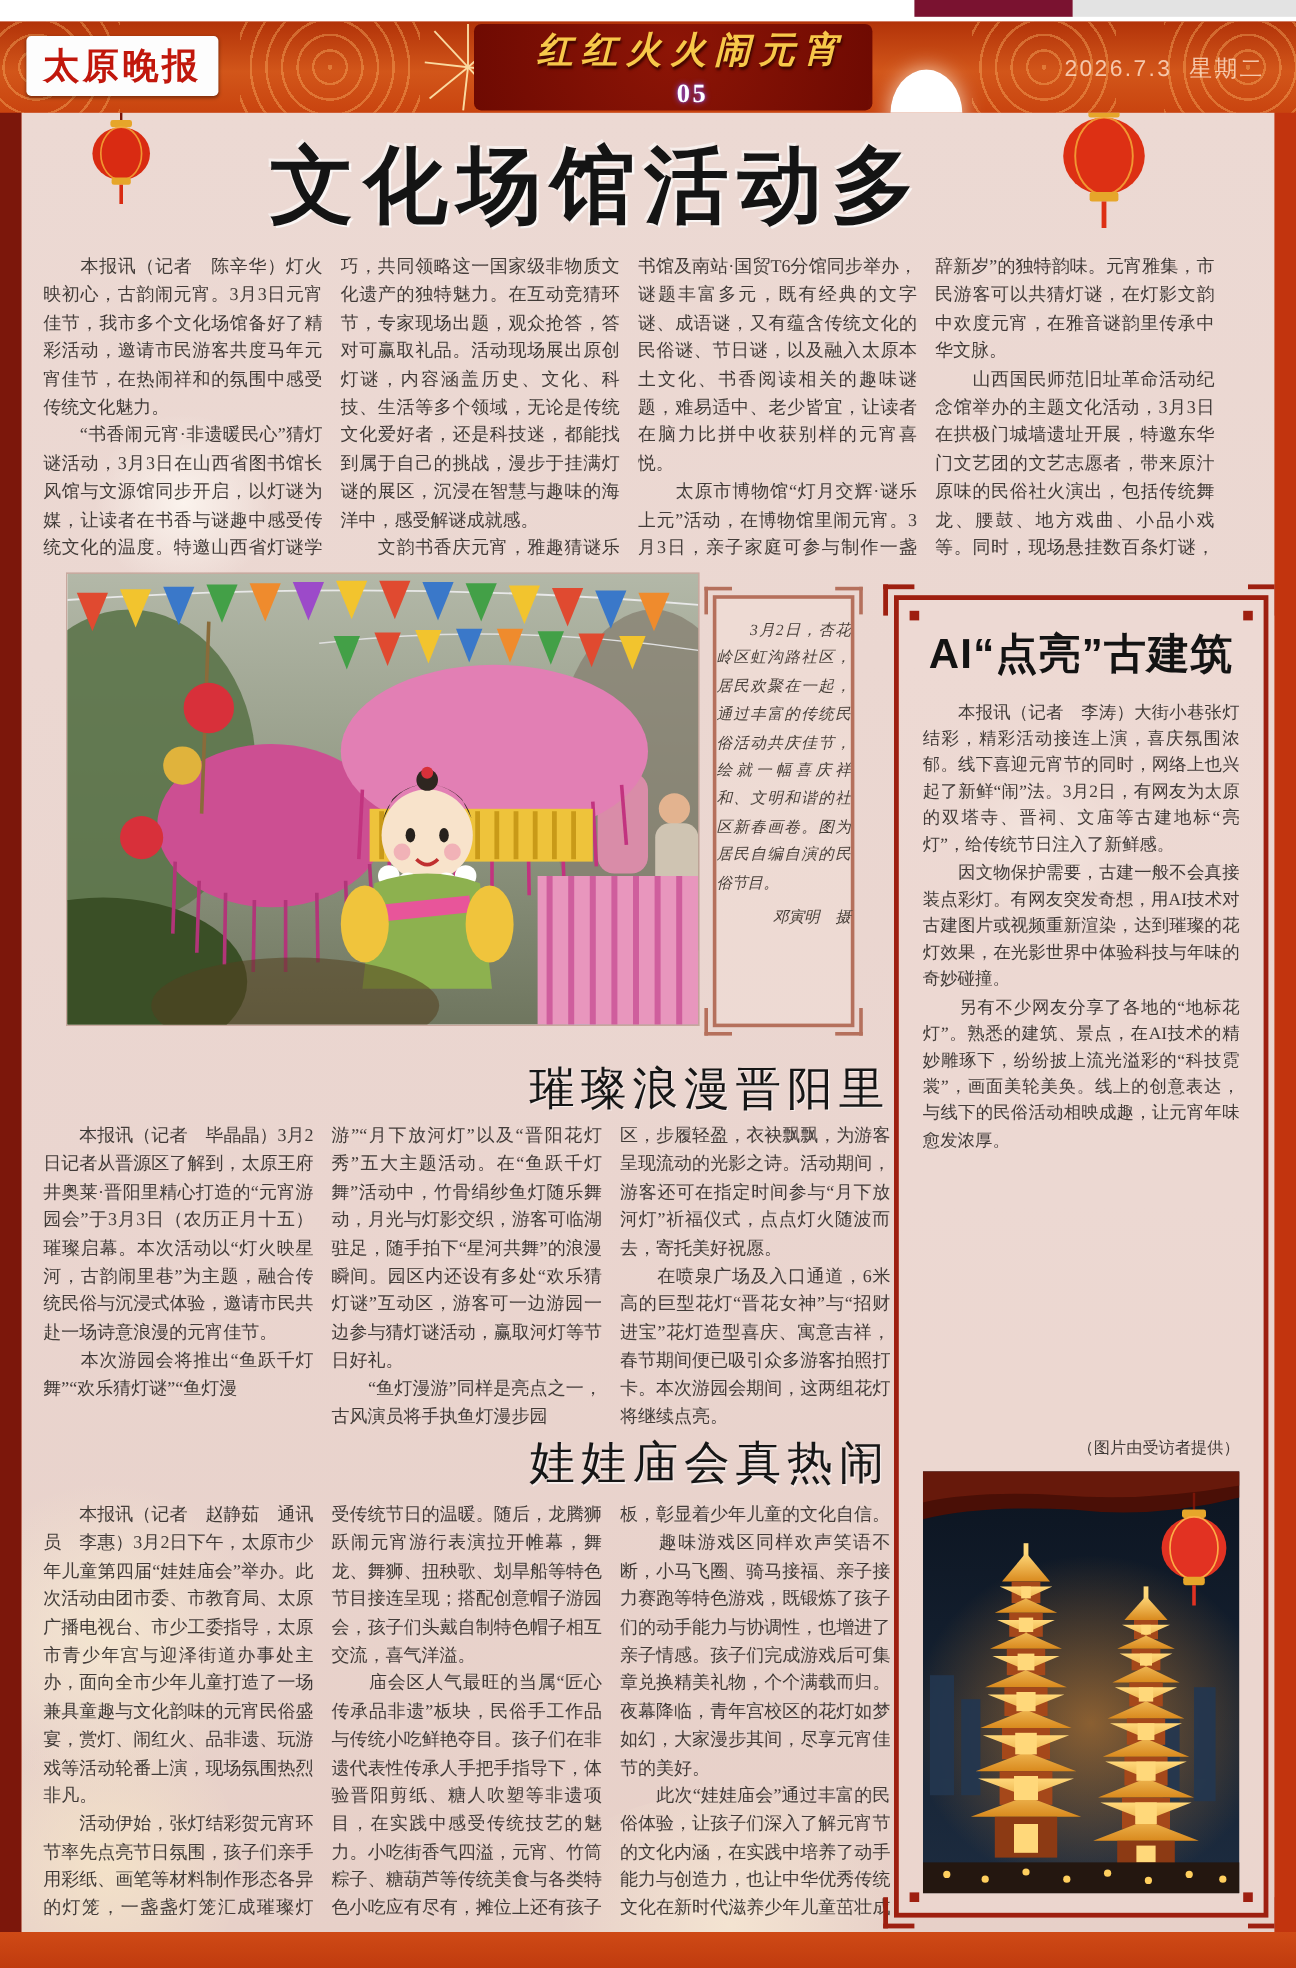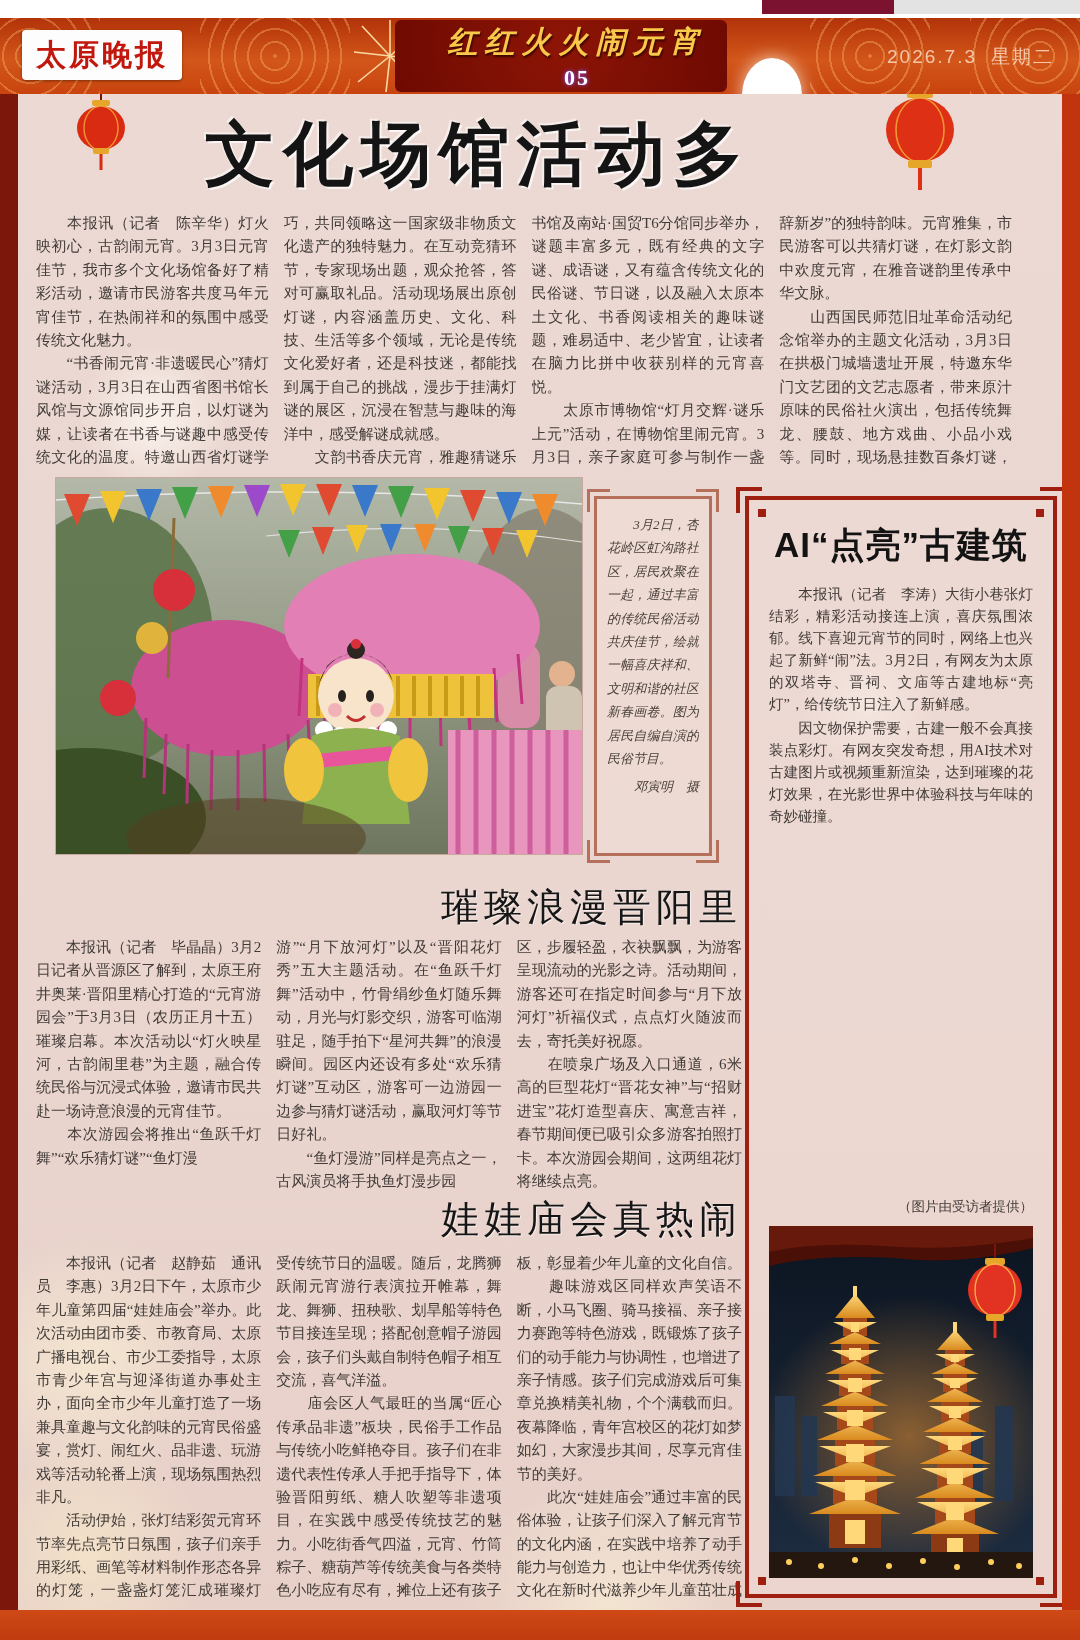--- a/index.html
+++ b/index.html
@@ -33,40 +33,40 @@
   
   .band-left{position:absolute;left:0;top:94px;width:18px;height:1546px;background:#7c170b;}
   .band-bottom{position:absolute;left:0;top:1610px;width:1080px;height:30px;
        background:linear-gradient(180deg,#cf4a16,#c03b0e);}
   .content{position:absolute;left:18px;top:94px;width:1044px;height:1516px;
        background:linear-gradient(180deg,#ecd9d3 0%,#ead5cf 60%,#e7d0c8 100%);overflow:hidden;}
   .blob{position:absolute;border-radius:50%;pointer-events:none;}
   
   .headline{position:absolute;left:0;top:14px;width:920px;text-align:center;margin:0;
        font-family:"Liberation Sans","DejaVu Sans",sans-serif;font-size:70px;font-weight:900;color:#141414;
-       letter-spacing:8px;text-shadow:2px 2px 0 rgba(255,255,255,.75),-2px -2px 0 rgba(255,255,255,.55);}
+       letter-spacing:8px;text-shadow:2px 2px 0 rgba(255,255,255,.75),-2px -2px 0 rgba(255,255,255,.55);padding-left:20px;}
   .coltext{white-space:pre-line;text-align:justify;font-size:15px;line-height:1.56;color:#413b38;overflow:hidden;}
   .cols4{position:absolute;left:18px;top:118px;width:976px;height:258px;display:flex;gap:15px;}
   .cols4 .coltext{flex:1;}
   .cols3{position:absolute;display:flex;gap:15px;}
   .cols3 .coltext{flex:1;}
   .s1cols{left:18px;top:842px;width:706px;height:254px;}
   .s2cols{left:18px;top:1158px;width:706px;height:352px;}
   .sec-title{position:absolute;left:18px;width:706px;text-align:right;margin:0;
        font-family:"Liberation Sans","DejaVu Sans",sans-serif;font-size:38px;font-weight:400;color:#161616;
        letter-spacing:5px;text-shadow:1px 1px 0 rgba(255,255,255,.6);}
   .s1title{top:788px;}
   .s2title{top:1100px;}
   
   .photo{position:absolute;left:38px;top:384px;width:526px;height:376px;margin:0;overflow:hidden;
        box-shadow:0 0 0 1px rgba(120,60,40,.3);}
   .photo svg{display:block;width:100%;height:100%;}
   
   .capbox{position:absolute;left:576px;top:402px;width:118px;height:360px;border:3px solid #b5705c;
-       background:rgba(244,226,219,.35);padding:14px 10px;box-sizing:border-box;}
+       background:rgba(244,226,219,.35);padding:14px 0;box-sizing:border-box;}
   .cap-corner{position:absolute;width:20px;height:20px;border:3px solid #b5705c;}
   .cc-tl{left:-10px;top:-10px;border-right:none;border-bottom:none;}
   .cc-tr{right:-10px;top:-10px;border-left:none;border-bottom:none;}
   .cc-bl{left:-10px;bottom:-10px;border-right:none;border-top:none;}
   .cc-br{right:-10px;bottom:-10px;border-left:none;border-top:none;}
   .cap-text{white-space:pre-line;font-size:13px;line-height:1.8;color:#473f39;font-style:italic;text-align:justify;
        overflow:hidden;max-height:290px;}
   .cap-credit{margin-top:8px;font-size:13px;color:#473f39;font-style:italic;text-align:right;}
   
   .sidebar{position:absolute;left:727px;top:402px;width:312px;height:1102px;border:4px solid #9e1f10;
@@ -344,20 +344,21 @@
       <i class="sb-corner sb-bl">
           <i></i>
         </i>
       <i class="sb-corner sb-br">
           <i></i>
         </i>
       <h2 class="sb-title">AI“点亮”古建筑</h2>
       <div class="sb-body">
         <p>　　本报讯（记者　李涛）大街小巷张灯结彩，精彩活动接连上演，喜庆氛围浓郁。线下喜迎元宵节的同时，网络上也兴起了新鲜“闹”法。3月2日，有网友为太原的双塔寺、晋祠、文庙等古建地标“亮灯”，给传统节日注入了新鲜感。</p>
         <p>　　因文物保护需要，古建一般不会真接装点彩灯。有网友突发奇想，用AI技术对古建图片或视频重新渲染，达到璀璨的花灯效果，在光影世界中体验科技与年味的奇妙碰撞。</p>
+        <p>　　另有不少网友分享了各地的“地标花灯”。熟悉的建筑、景点，在AI技术的精妙雕琢下，纷纷披上流光溢彩的“科技霓裳”，画面美轮美奂。线上的创意表达，与线下的民俗活动相映成趣，让元宵年味愈发浓厚。</p>
       </div>
       <div class="sb-credit">（图片由受访者提供）</div>
       <figure class="pagoda">
         <svg viewBox="0 0 264 352" preserveAspectRatio="none">
           <defs>
             <linearGradient id="ngt" x1="0" y1="0" x2="0" y2="1">
               <stop offset="0" stop-color="#0c1420"></stop>
                 <stop offset=".6" stop-color="#162334"></stop>
                 <stop offset="1" stop-color="#1d2c40"></stop>
             </linearGradient>

